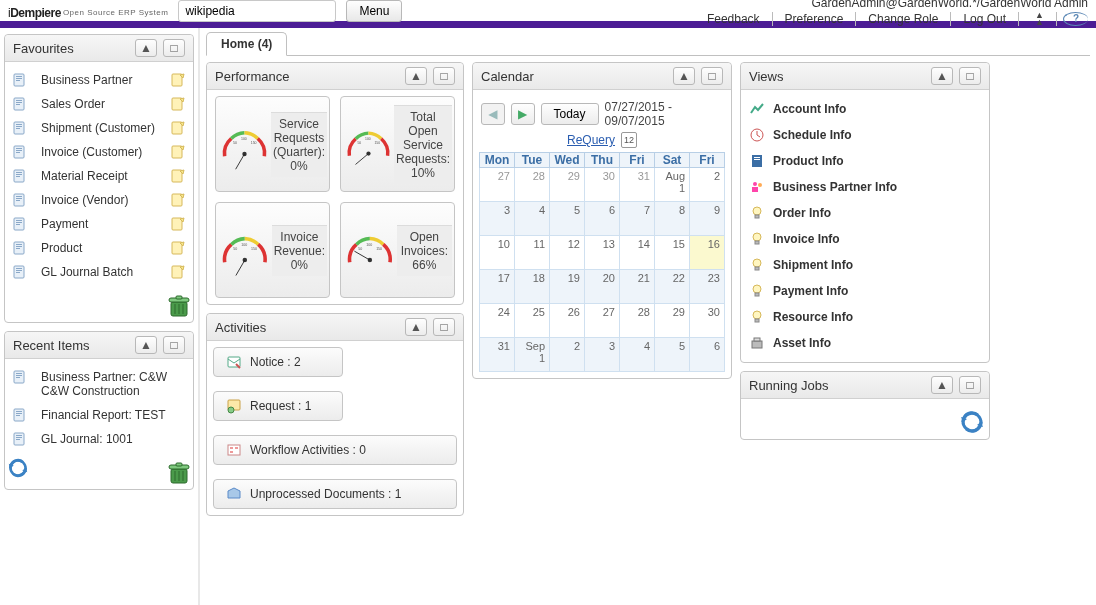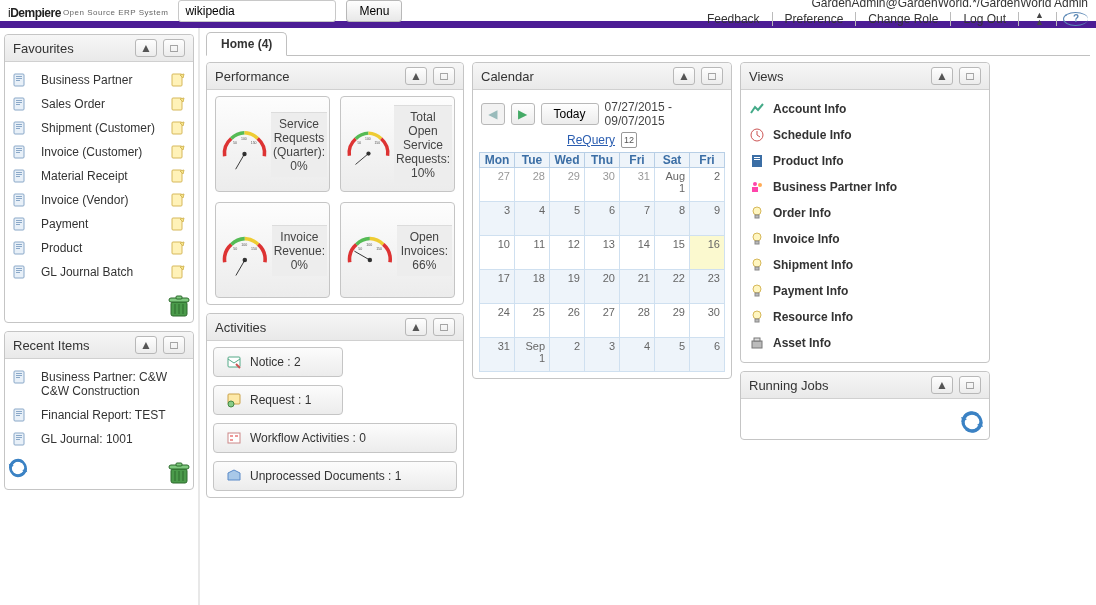--- a/index.html
+++ b/index.html
@@ -53,21 +53,21 @@
   .ri-refresh { width:26px; height:22px; }
   .recent-foot { display:flex; justify-content:flex-end; gap:2px; padding: 0 2px 4px 0;}
 
   
   .perf-grid { display:grid; grid-template-columns: repeat(2, 115px); gap: 10px; justify-content:center; }
   .gauge-card { border:1px solid #c5c5c5; border-radius:4px; background:linear-gradient(#fdfdfd,#ececec); display:flex; flex-direction:row; align-items:center; padding:2px; }
   .gauge-card svg { width: 110px; height: 90px; }
   .gauge-label { text-align:center; padding: 4px 2px; color:#444; min-height: 32px; display:flex; align-items:center; justify-content:center; background: #ededed; width: 100%; border-top:1px solid #dcdcdc; }
 
   
-  .act-btn { display:flex; align-items:center; gap:8px; border:1px solid #c5c5c5; background:linear-gradient(#fcfcfc,#ececec); border-radius:4px; padding: 6px 12px; margin-bottom: 8px; cursor:pointer; }
+  .act-btn { display:flex; align-items:center; gap:8px; border:1px solid #c5c5c5; background:linear-gradient(#fcfcfc,#ececec); border-radius:4px; padding: 6px 12px; margin-bottom: 14px; cursor:pointer; }
   .act-btn:last-child { margin-bottom: 0; }
   .act-wide { width: 100%; }
   .act-narrow { width: 130px; }
   .acticon { width:16px; height:16px; display:inline-flex; align-items:center; justify-content:center; }
 
   
   .cal-nav { display:flex; align-items:center; gap:6px; padding: 4px 2px; }
   .navbtn { width:26px; height:22px; border:1px solid #b8b8b8; background:linear-gradient(#fefefe,#ececec); border-radius:3px; display:inline-flex; align-items:center; justify-content:center; cursor:pointer; color:#4a6; }
   .navbtn.dis { color:#9bb; background:#f2f2f2;}
   .todaybtn { padding: 3px 12px; border:1px solid #b8b8b8; background:linear-gradient(#fefefe,#ececec); border-radius:3px; cursor:pointer;}

